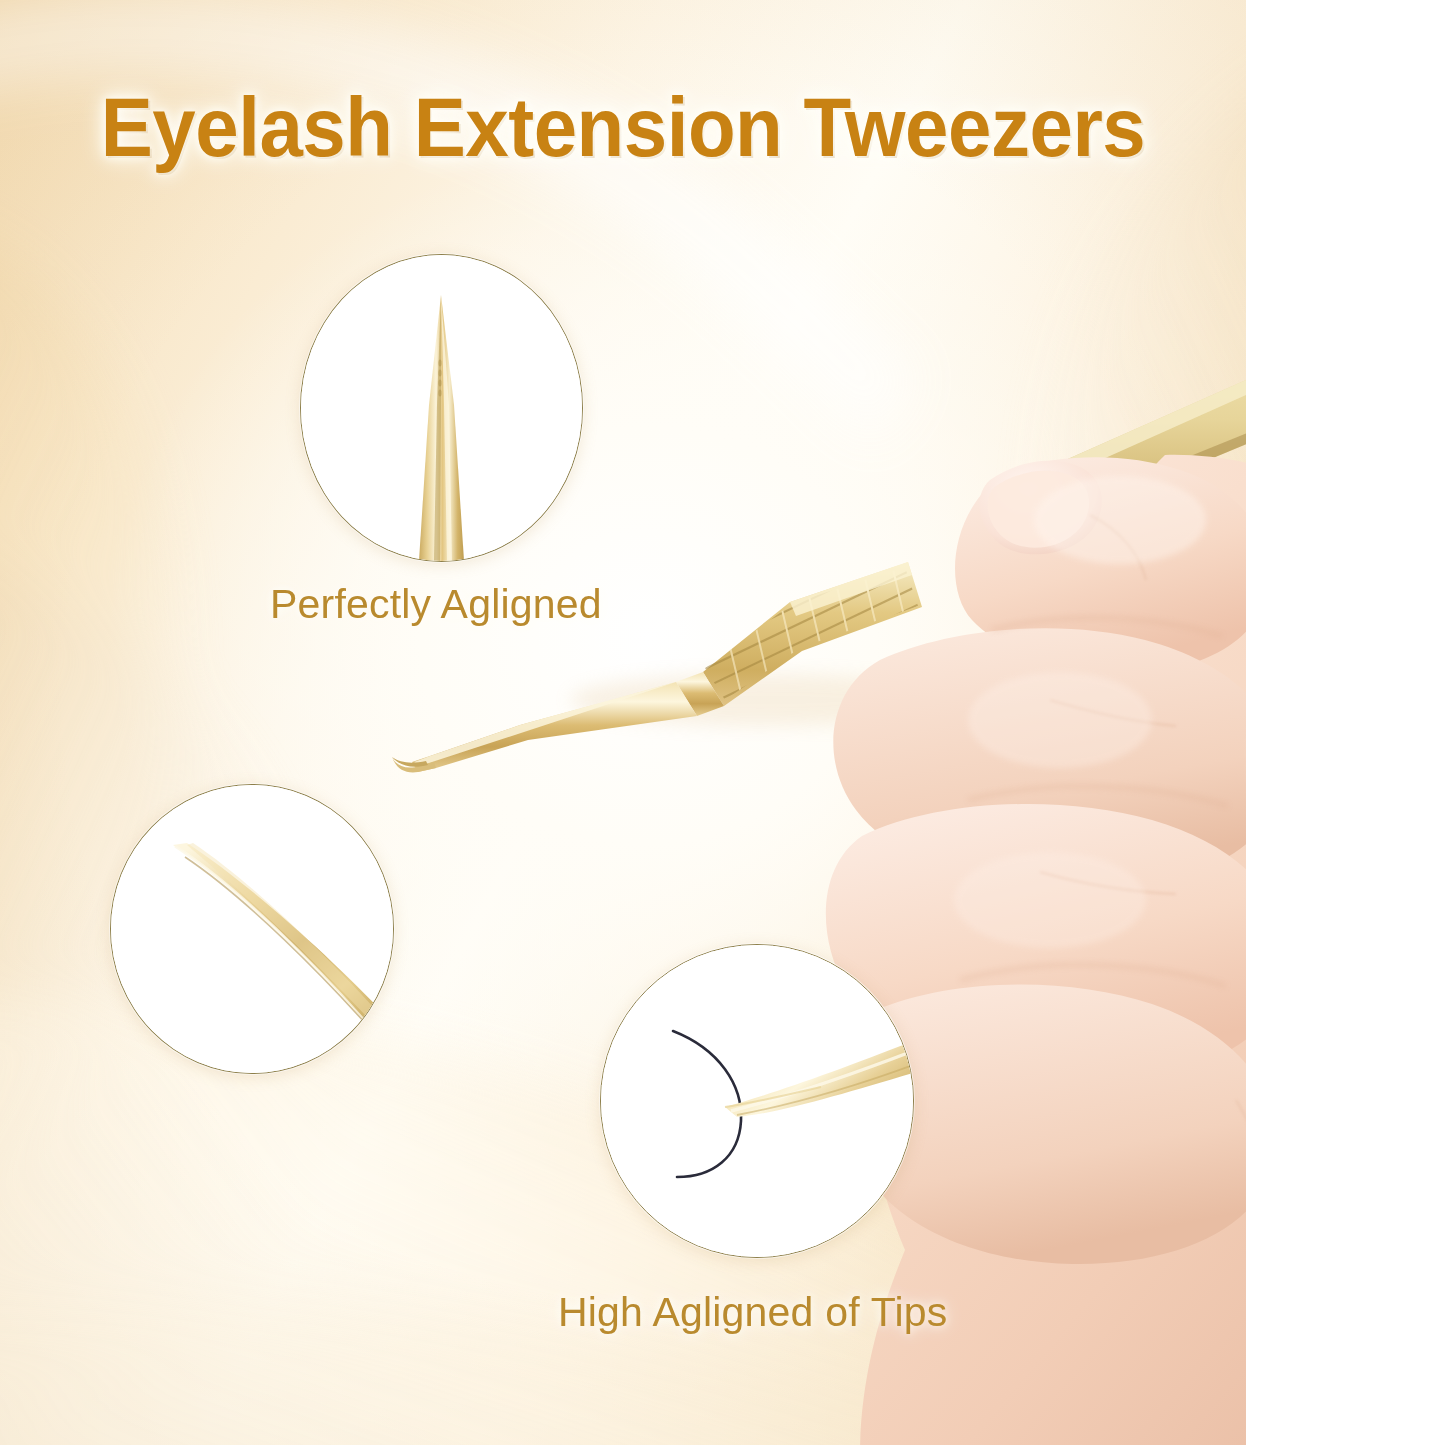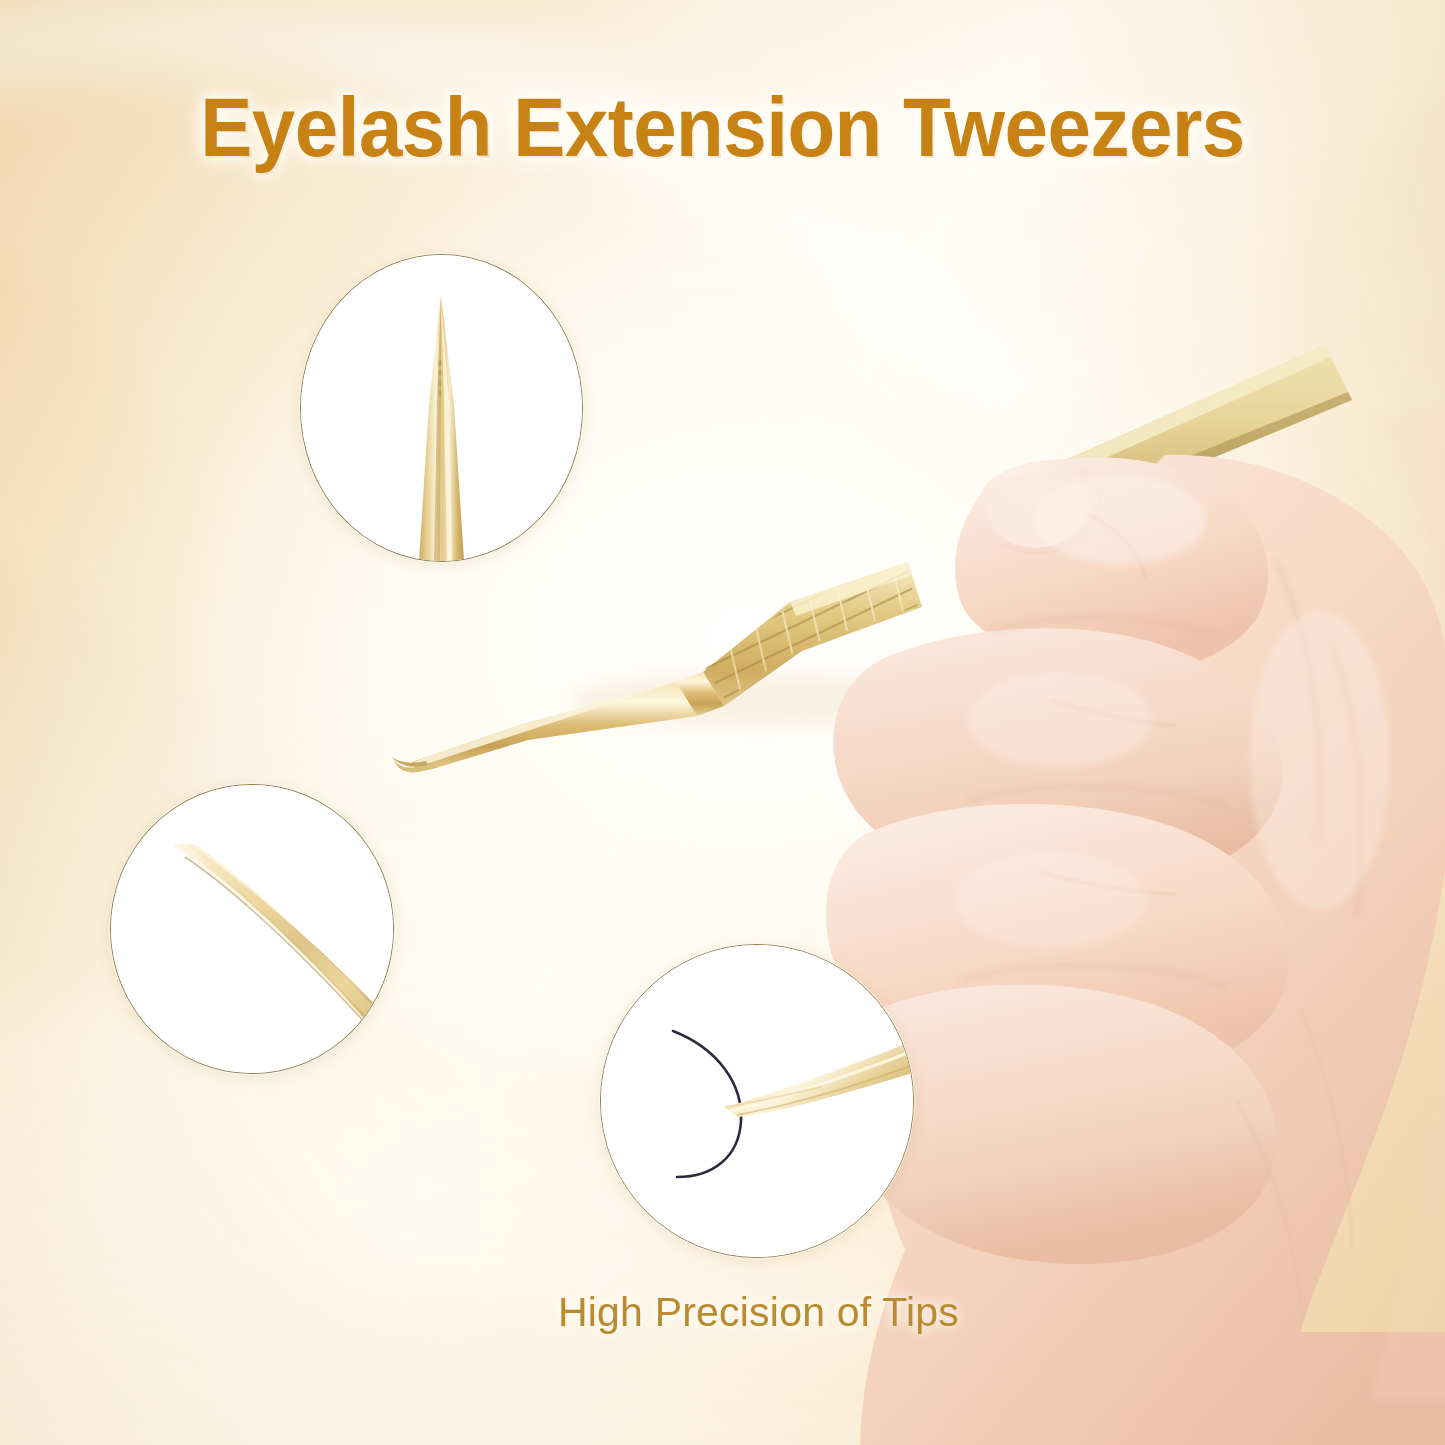--- a/index.html
+++ b/index.html
@@ -1,21 +1,21 @@
 <!DOCTYPE html>
 <html><head>
 <meta charset="utf-8">
 <style>
   html,body{margin:0;padding:0;}
   body{
     width:1445px;height:1445px;overflow:hidden;
     font-family:"Liberation Sans","DejaVu Sans",sans-serif;
   }
   #stage{
-    position:relative;width:1445px;height:1445px;overflow:hidden;
+    position:relative;width:1246px;height:1445px;overflow:hidden;
     background:#fbf0dc;
   }
 
   
   .bg-base{
     position:absolute;inset:0;
     background:
       radial-gradient(ellipse 70% 55% at 52% 44%, #ffffff 0%, #fffdf7 26%, rgba(255,250,238,0) 62%),
       linear-gradient(118deg,#f3dcb4 0%,#f9e9cd 16%,#fdf5e6 33%,#fffdf6 48%,#fdf3e2 64%,#f6e3c2 82%,#efd4a6 100%);
   }
@@ -312,20 +312,21 @@
         <path d="M140,40 L143,150 L146,306 L151,306 L148,150 Z" fill="#fdf7e2" opacity="0.75"></path>
         <g opacity="0.45" fill="#a98c46">
           <ellipse cx="139" cy="108" rx="1.6" ry="3.6"></ellipse>
           <ellipse cx="139" cy="118" rx="1.6" ry="3.6"></ellipse>
           <ellipse cx="139" cy="128" rx="1.6" ry="3.6"></ellipse>
           <ellipse cx="139" cy="138" rx="1.6" ry="3.6"></ellipse>
         </g>
       </svg>
     </div>
   </div>
+  <div class="caption cap1">Perfectly Agligned</div>
 
   <div class="callout c2">
     <div class="inner">
       <svg viewBox="0 0 282 288" preserveAspectRatio="none">
         <defs>
           <linearGradient id="tip2" x1="0.1" y1="0" x2="0.9" y2="1">
             <stop offset="0%" stop-color="#fdf6df"></stop>
             <stop offset="28%" stop-color="#e9d297"></stop>
             <stop offset="52%" stop-color="#cdae66"></stop>
             <stop offset="74%" stop-color="#e5cd8c"></stop>
@@ -357,15 +358,15 @@
 
         <path d="M72,86 C118,104 142,140 140,176 C138,212 112,232 76,232" stroke="#2a2b3a" stroke-width="2.6" fill="none" stroke-linecap="round"></path>
 
         <path d="M124,162 C168,150 236,126 312,96 L312,128 C244,148 180,168 136,172 Z" fill="url(#tip3)"></path>
         <path d="M130,166 C178,154 244,132 312,106" stroke="#fdf8e8" stroke-width="3.4" fill="none" opacity="0.85"></path>
         <path d="M136,170 C188,160 252,142 312,120" stroke="#c4a55b" stroke-width="1.8" fill="none" opacity="0.5"></path>
         <path d="M124,162 C150,158 186,150 220,142" stroke="#e8d49a" stroke-width="2" fill="none" opacity="0.7"></path>
       </svg>
     </div>
   </div>
-  <div class="caption cap3">High Precision of Tips</div>
+  <div class="caption cap3">High Agligned of Tips</div>
 
 </div>
 
 </body></html>

